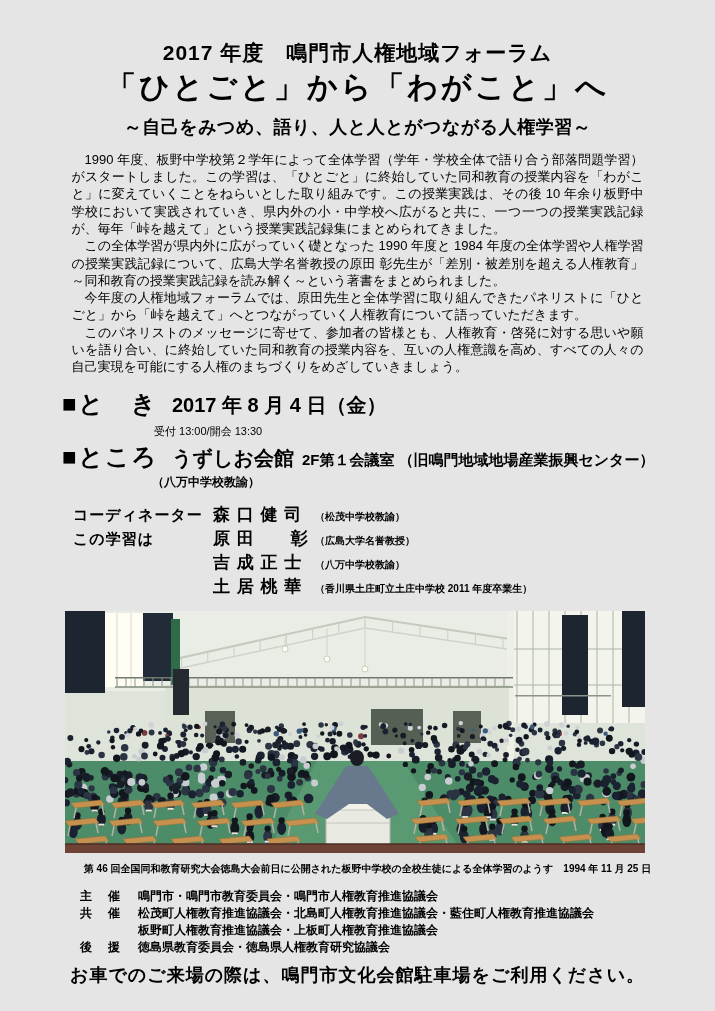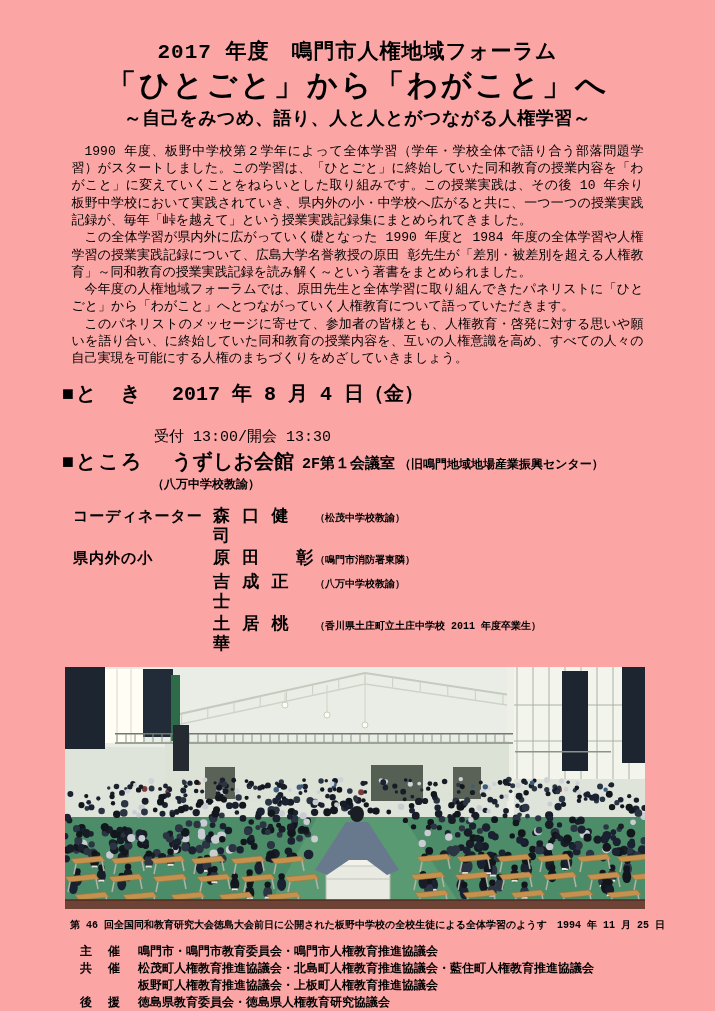--- a/index.html
+++ b/index.html
@@ -1,32 +1,32 @@
 <!DOCTYPE html>
 <html lang="ja"><head>
 <meta charset="utf-8">
 <style>
   html,body{margin:0;padding:0;background:#888;}
   .page{
-    width:715px;height:1011px;background:#fca5a5;margin:0 auto;position:relative;
-    font-family:Liberation Mono, monospace;color:#000;overflow:hidden;
+    width:715px;height:1011px;background:#e5e5e5;margin:0 auto;position:relative;
+    font-family:Liberation Sans, sans-serif;color:#000;overflow:hidden;
   }
   .header{text-align:center;padding-top:40px;line-height:1.2;}
   .t1{font-size:21px;font-weight:bold;letter-spacing:1px;}
   .t2{font-size:30px;font-weight:bold;letter-spacing:3px;margin-top:4px;}
-  .t3{font-size:18px;font-weight:bold;margin-top:4px;letter-spacing:0.5px;}
+  .t3{font-size:18px;font-weight:bold;margin-top:12px;letter-spacing:0.5px;}
   .intro{margin:12px auto 0;width:572px;font-size:13px;line-height:17.3px;text-align:justify;}
   .intro p{margin:0;text-indent:1em;}
   .event{margin:12px 0 0 62px;}
   .event-row{display:flex;align-items:baseline;}
-  .event-label{font-size:20px;font-weight:bold;width:110px;letter-spacing:2px;flex:0 0 auto;}
+  .event-label{font-size:24px;font-weight:bold;width:110px;letter-spacing:2px;flex:0 0 auto;}
   .event-value{font-size:20px;font-weight:bold;}
   .event-room{font-size:15px;font-weight:bold;margin-left:8px;}
-  .event-note{font-size:12px;font-weight:bold;margin-left:4px;}
-  .event-sub1{margin:20px 0 2px 92px;font-size:15px;}
+  .event-note{font-size:15px;font-weight:bold;margin-left:4px;}
+  .event-sub1{margin:4px 0 2px 92px;font-size:11px;}
   .event-sub2{margin:1px 0 0 90px;font-size:12px;font-weight:bold;}
   .people{margin:14px 18px 0 73px;}
   .people-row{display:flex;align-items:baseline;line-height:20px;margin-bottom:2px;}
   .people-label{font-size:15px;font-weight:bold;width:140px;letter-spacing:1px;flex:0 0 auto;}
   .people-name{font-size:17px;font-weight:bold;width:102px;flex:0 0 auto;letter-spacing:1px;}
   .people-title{font-size:10px;font-weight:bold;}
   .photo-wrap{margin:12px 0 0 65px;width:580px;height:242px;}
   .caption{text-align:center;font-size:10px;font-weight:bold;margin-top:9px;margin-left:20px;}
   .orgs{margin:12px 0 0 80px;font-size:12px;font-weight:bold;line-height:17px;}
   .org-row{display:flex;}
@@ -40,21 +40,21 @@
 
   <div class="header">
     <div class="t1">2017 年度　鳴門市人権地域フォーラム</div>
     <div class="t2">「ひとごと」から「わがこと」へ</div>
     <div class="t3">～自己をみつめ、語り、人と人とがつながる人権学習～</div>
   </div>
 
   <div class="intro">
     <p>1990 年度、板野中学校第２学年によって全体学習（学年・学校全体で語り合う部落問題学習）がスタートしました。この学習は、「ひとごと」に終始していた同和教育の授業内容を「わがこと」に変えていくことをねらいとした取り組みです。この授業実践は、その後 10 年余り板野中学校において実践されていき、県内外の小・中学校へ広がると共に、一つ一つの授業実践記録が、毎年「峠を越えて」という授業実践記録集にまとめられてきました。</p>
     <p>この全体学習が県内外に広がっていく礎となった 1990 年度と 1984 年度の全体学習や人権学習の授業実践記録について、広島大学名誉教授の原田 彰先生が「差別・被差別を超える人権教育」～同和教育の授業実践記録を読み解く～という著書をまとめられました。</p>
-    <p>今年度の人権地域フォーラムでは、原田先生と全体学習に取り組んできたパネリストに「ひとごと」から「わがこと」へとつながっていく人権教育について語っていただきます。</p>
+    <p>今年度の人権地域フォーラムでは、原田先生と全体学習に取り組んできたパネリストに「ひとごと」から「峠を越えて」へとつながっていく人権教育について語っていただきます。</p>
     <p>このパネリストのメッセージに寄せて、参加者の皆様とも、人権教育・啓発に対する思いや願いを語り合い、に終始していた同和教育の授業内容を、互いの人権意識を高め、すべての人々の自己実現を可能にする人権のまちづくりをめざしていきましょう。</p>
   </div>
 
   <div class="event">
     <div class="event-row">
       <span class="event-label">■と　き</span>
       <span class="event-value">2017 年 8 月 4 日（金）</span>
     </div>
     <div class="event-sub1">受付 13:00/開会 13:30</div>
     <div class="event-row">
@@ -66,23 +66,23 @@
     <div class="event-sub2">（八万中学校教諭）</div>
   </div>
 
   <div class="people">
     <div class="people-row">
       <span class="people-label">コーディネーター</span>
       <span class="people-name">森 口 健 司</span>
       <span class="people-title">（松茂中学校教諭）</span>
     </div>
     <div class="people-row">
-      <span class="people-label">県内外の小</span>
+      <span class="people-label">この学習は</span>
       <span class="people-name">原 田　　彰</span>
-      <span class="people-title">（鳴門市消防署東隣）</span>
+      <span class="people-title">（広島大学名誉教授）</span>
     </div>
     <div class="people-row">
       <span class="people-label"></span>
       <span class="people-name">吉 成 正 士</span>
       <span class="people-title">（八万中学校教諭）</span>
     </div>
     <div class="people-row">
       <span class="people-label"></span>
       <span class="people-name">土 居 桃 華</span>
       <span class="people-title">（香川県土庄町立土庄中学校 2011 年度卒業生）</span>

